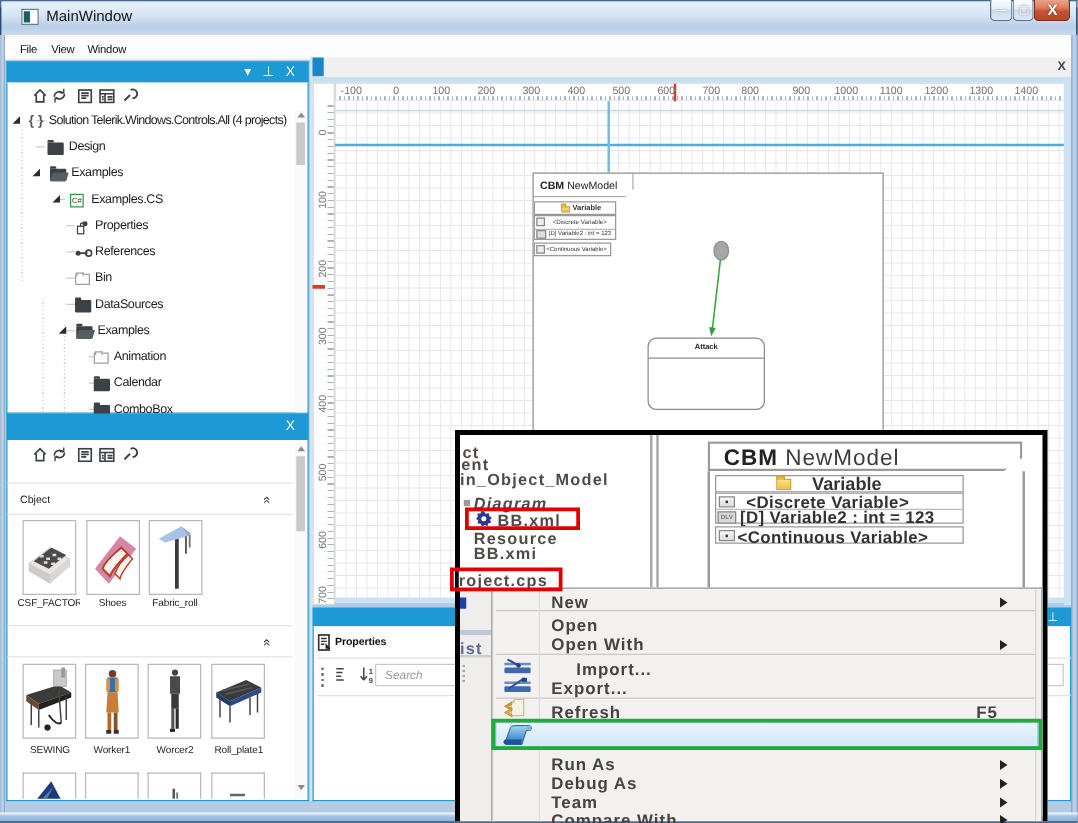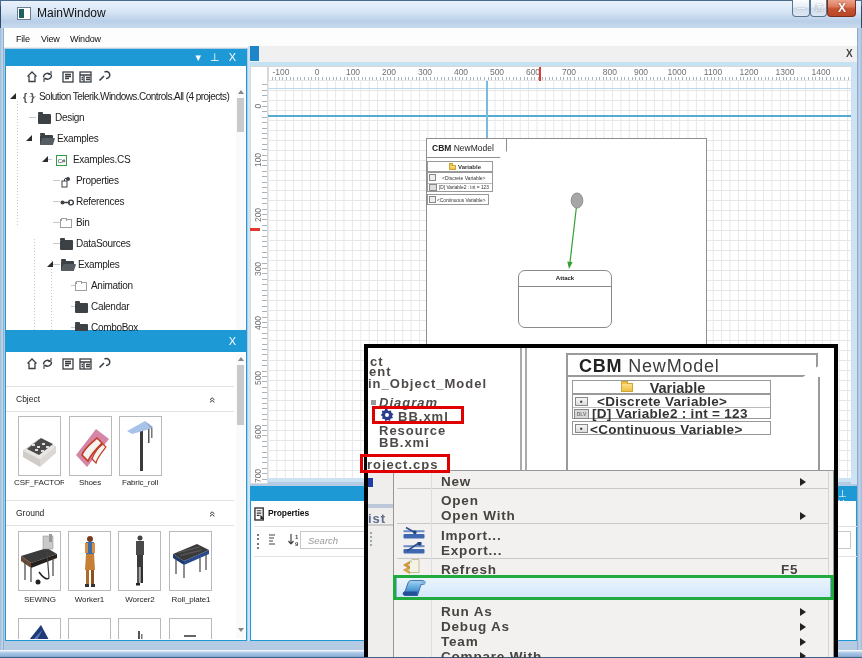--- a/index.html
+++ b/index.html
@@ -272,21 +272,20 @@
       <polygon points="25,4 30,12 33,10" fill="#8fabd4"></polygon>
       <rect x="28" y="12" width="1.5" height="14" fill="#555"></rect>
       <rect x="31" y="11" width="1.5" height="10" fill="#777"></rect>
     </svg>
   </div>
   <div class="abs tlabel" style="left:14px;top:478px;width:50px;overflow:hidden;white-space:nowrap;">CSF_FACTOR'</div>
   <div class="abs tlabel" style="left:69px;top:478px;width:42px;">Shoes</div>
   <div class="abs tlabel" style="left:114px;top:478px;width:52px;">Fabric_roll</div>
 
   <div class="abs" style="left:6px;top:500px;width:228px;height:1px;background:#e3e3e3;"></div>
-  <div class="abs grouphdr" style="top:508px;left:16px;">Ground</div>
   <div class="abs" style="left:210px;top:508px;font-size:11px;color:#333;transform:rotate(90deg);">«</div>
   <div class="abs" style="left:6px;top:525px;width:228px;height:1px;background:#e3e3e3;"></div>
 
   <div class="abs thumb" style="left:18px;top:531px;">
     <svg width="41" height="58" viewBox="0 0 41 58">
       <polygon points="2,24 28,16 38,22 12,31" fill="#3b3b3b"></polygon>
       <polygon points="2,24 2,29 12,36 12,31" fill="#6b4a35"></polygon>
       <polygon points="12,31 38,22 38,26 12,36" fill="#26201c"></polygon>
       <rect x="24" y="4" width="10" height="13" fill="#c9c9c9" stroke="#888" stroke-width="0.5"></rect>
       <rect x="30" y="2" width="3" height="8" fill="#9a9a9a"></rect>
@@ -382,21 +381,21 @@
   <div id="hlabels">
       <div class="abs hlab" style="left:269px;top:67px;width:24px;text-align:center;">-100</div>
       <div class="abs hlab" style="left:305px;top:67px;width:24px;text-align:center;">0</div>
       <div class="abs hlab" style="left:341px;top:67px;width:24px;text-align:center;">100</div>
       <div class="abs hlab" style="left:377px;top:67px;width:24px;text-align:center;">200</div>
       <div class="abs hlab" style="left:413px;top:67px;width:24px;text-align:center;">300</div>
       <div class="abs hlab" style="left:449px;top:67px;width:24px;text-align:center;">400</div>
       <div class="abs hlab" style="left:485px;top:67px;width:24px;text-align:center;">500</div>
       <div class="abs hlab" style="left:521px;top:67px;width:24px;text-align:center;">600</div>
       <div class="abs hlab" style="left:557px;top:67px;width:24px;text-align:center;">700</div>
-      <div class="abs hlab" style="left:593px;top:67px;width:24px;text-align:right;">800</div>
+      <div class="abs hlab" style="left:593px;top:67px;width:24px;text-align:left;">800</div>
       <div class="abs hlab" style="left:629px;top:67px;width:24px;text-align:center;">900</div>
       <div class="abs hlab" style="left:665px;top:67px;width:24px;text-align:center;">1000</div>
       <div class="abs hlab" style="left:701px;top:67px;width:24px;text-align:center;">1100</div>
       <div class="abs hlab" style="left:737px;top:67px;width:24px;text-align:center;">1200</div>
       <div class="abs hlab" style="left:773px;top:67px;width:24px;text-align:center;">1300</div>
       <div class="abs hlab" style="left:809px;top:67px;width:24px;text-align:center;">1400</div>
     </div>
   <div id="vlabels">
       <div class="abs vlab" style="left:248px;top:101px;width:20px;text-align:center;">0</div>
       <div class="abs vlab" style="left:248px;top:155px;width:20px;text-align:center;">100</div>
@@ -518,21 +517,21 @@
     </div>
 
     <div id="menu">
       <div class="mi" style="top:3px;">New</div>
       <div class="arrow" style="top:7px;"></div>
       <div class="msep" style="top:17px;"></div>
       <div class="mi" style="top:22px;">Open</div>
       <div class="mi" style="top:37px;">Open With</div>
       <div class="arrow" style="top:41px;"></div>
       <div class="msep" style="top:52px;"></div>
-      <div class="mi" style="top:57px;">Import...</div>
+      <div class="mi" style="top:57px;margin-left:20px;">Import...</div>
       <div class="mi" style="top:72px;">Export...</div>
       <div class="msep" style="top:87px;"></div>
       <div class="mi" style="top:91px;">Refresh</div>
       <div class="mi" style="top:91px;left:387px;">F5</div>
       <div class="mi" style="top:133px;">Run As</div>
       <div class="arrow" style="top:137px;"></div>
       <div class="mi" style="top:148px;">Debug As</div>
       <div class="arrow" style="top:152px;"></div>
       <div class="mi" style="top:163px;">Team</div>
       <div class="arrow" style="top:167px;"></div>

